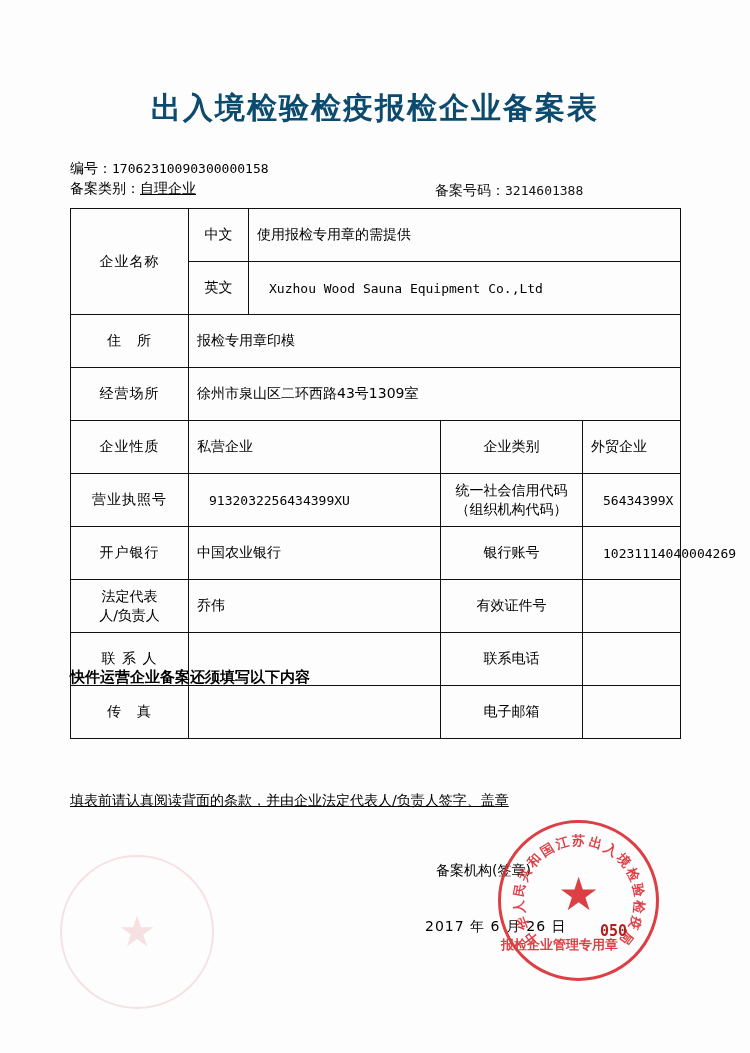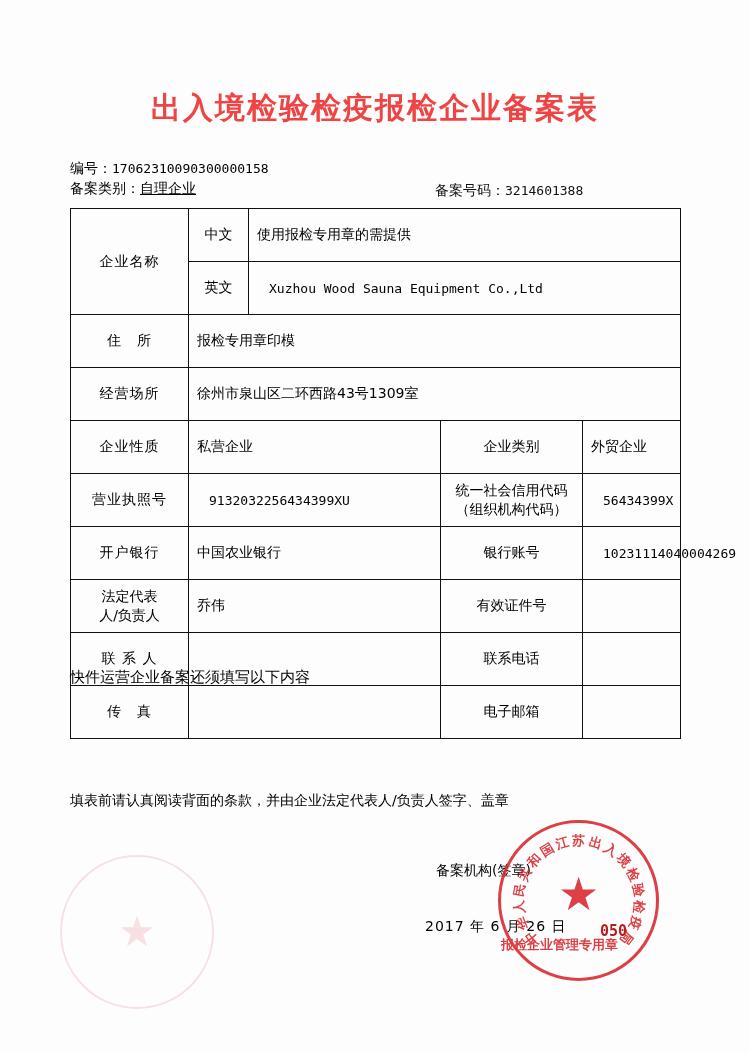--- a/index.html
+++ b/index.html
@@ -25,21 +25,21 @@
   .doc-title {
     position: absolute;
     top: 88px;
     left: 0;
     width: 750px;
     text-align: center;
     font-family: "DejaVu Sans", sans-serif;
     font-weight: bold;
     font-size: 30px;
     letter-spacing: 2px;
-    color: #ef4444;
+    color: #0c4a6e;
   }
 
   
   .hdr {
     position: absolute;
     left: 70px;
     font-size: 14px;
     color: #000;
     font-family: "DejaVu Sans", sans-serif;
     text-decoration: underline;
@@ -106,21 +106,21 @@
     line-height: 1.35;
     text-align: center;
   }
 
   
   .subsection {
     position: absolute;
     left: 70px;
     top: 668px;
     font-size: 15px;
-    font-weight: normal;
+    font-weight: bold;
     font-family: "DejaVu Sans", sans-serif;
     color: #000;
   }
 
   table.express {
     position: absolute;
     left: 70px;
     top: 700px;
     width: 610px;
     border-collapse: collapse;
@@ -138,21 +138,21 @@
 
   
   .note {
     position: absolute;
     left: 70px;
     font-size: 14px;
     font-family: "DejaVu Sans", sans-serif;
     color: #000;
   }
   .note1 { top: 768px; }
-  .note2 { top: 792px; }
+  .note2 { top: 792px; text-decoration: underline; }
 
   .signature-line {
     position: absolute;
     left: 436px;
     top: 862px;
     font-size: 14px;
     font-family: "DejaVu Sans", sans-serif;
     color: #000;
   }
   .date-line {

